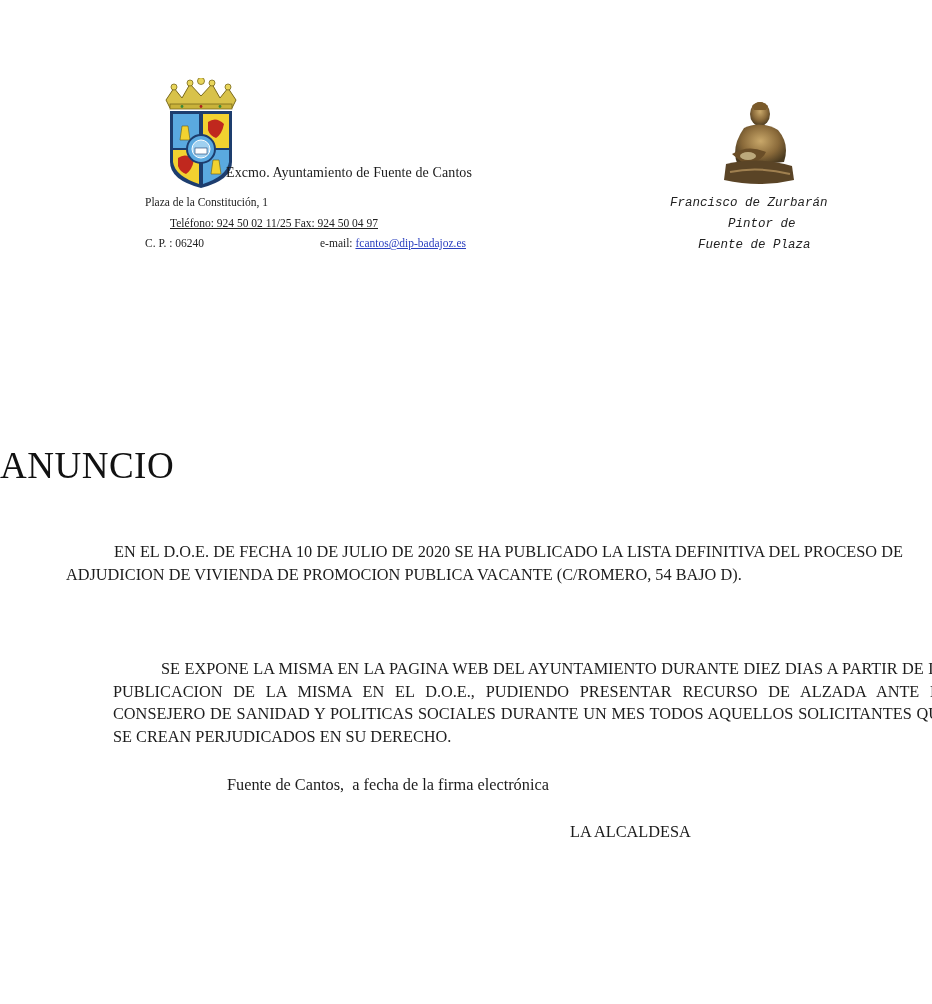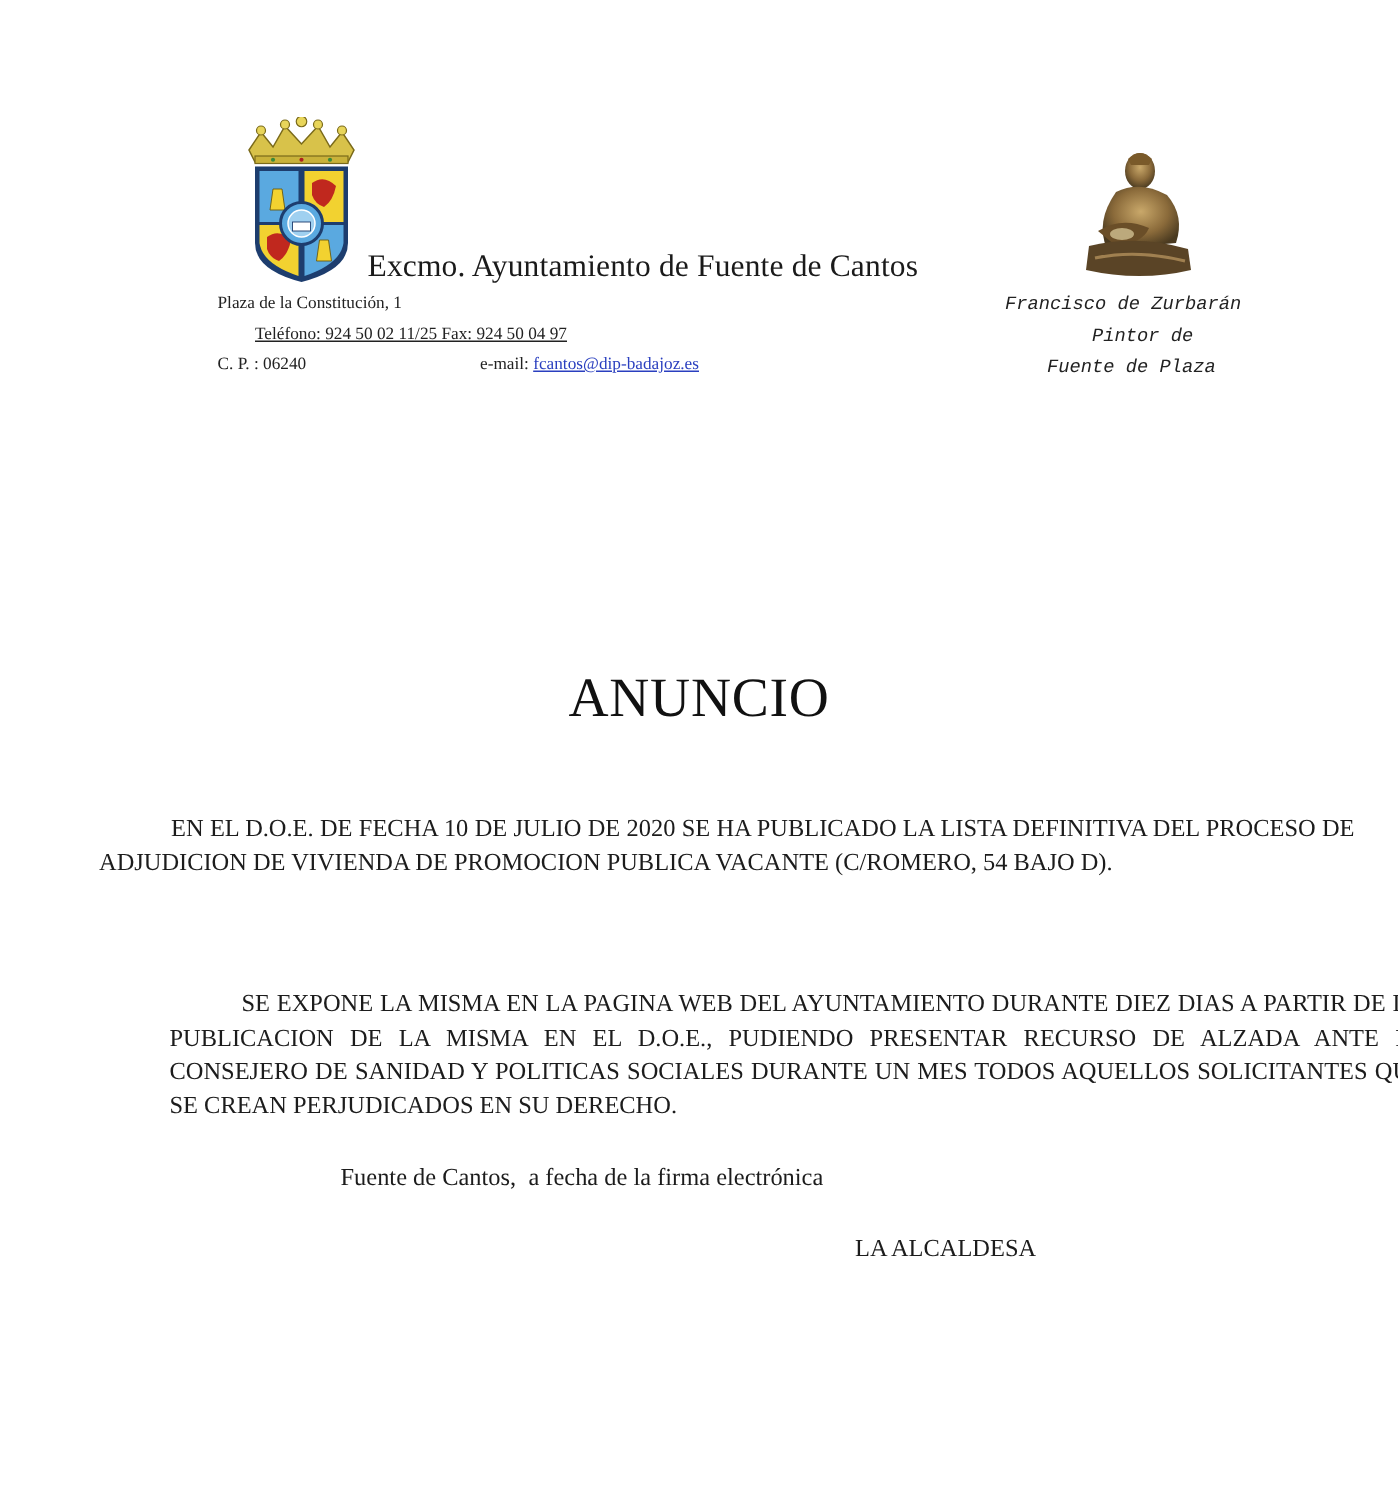--- a/index.html
+++ b/index.html
@@ -16,22 +16,22 @@
       color: #1a1a1a;
     }
     .abs { position: absolute; }
 
     
     .coat-of-arms {
       left: 160px; top: 78px;
       width: 82px; height: 112px;
     }
     .org-title {
-      left: 245px; top: 165px;
-      font-size: 21px;
+      left: 226px; top: 165px;
+      font-size: 14px;
       white-space: nowrap;
       letter-spacing: 0.1px;
     }
     .addr-line {
       font-size: 11.5px;
       white-space: nowrap;
       color: #222;
     }
     .addr-street { left: 145px; top: 196px; }
     .addr-phone  { left: 170px; top: 217px; text-decoration: underline; }
@@ -58,21 +58,21 @@
       font-family: "DejaVu Serif", "Liberation Serif", serif;
     }
     .painter-caption div { white-space: nowrap; font-family: Liberation Mono, monospace; }
     .cap-1 { padding-left: 10px; }
     .cap-2 { padding-left: 68px; }
     .cap-3 { padding-left: 38px; }
 
     
     .doc-title {
       left: 0; width: 932px; top: 444px;
-      text-align: center;
+      text-align: left;
       font-size: 37px;
       letter-spacing: 0.5px;
       color: #111;
     }
 
     
     .body-text {
       left: 66px; width: 837px;
       font-size: 16.3px;
       line-height: 22.5px;

